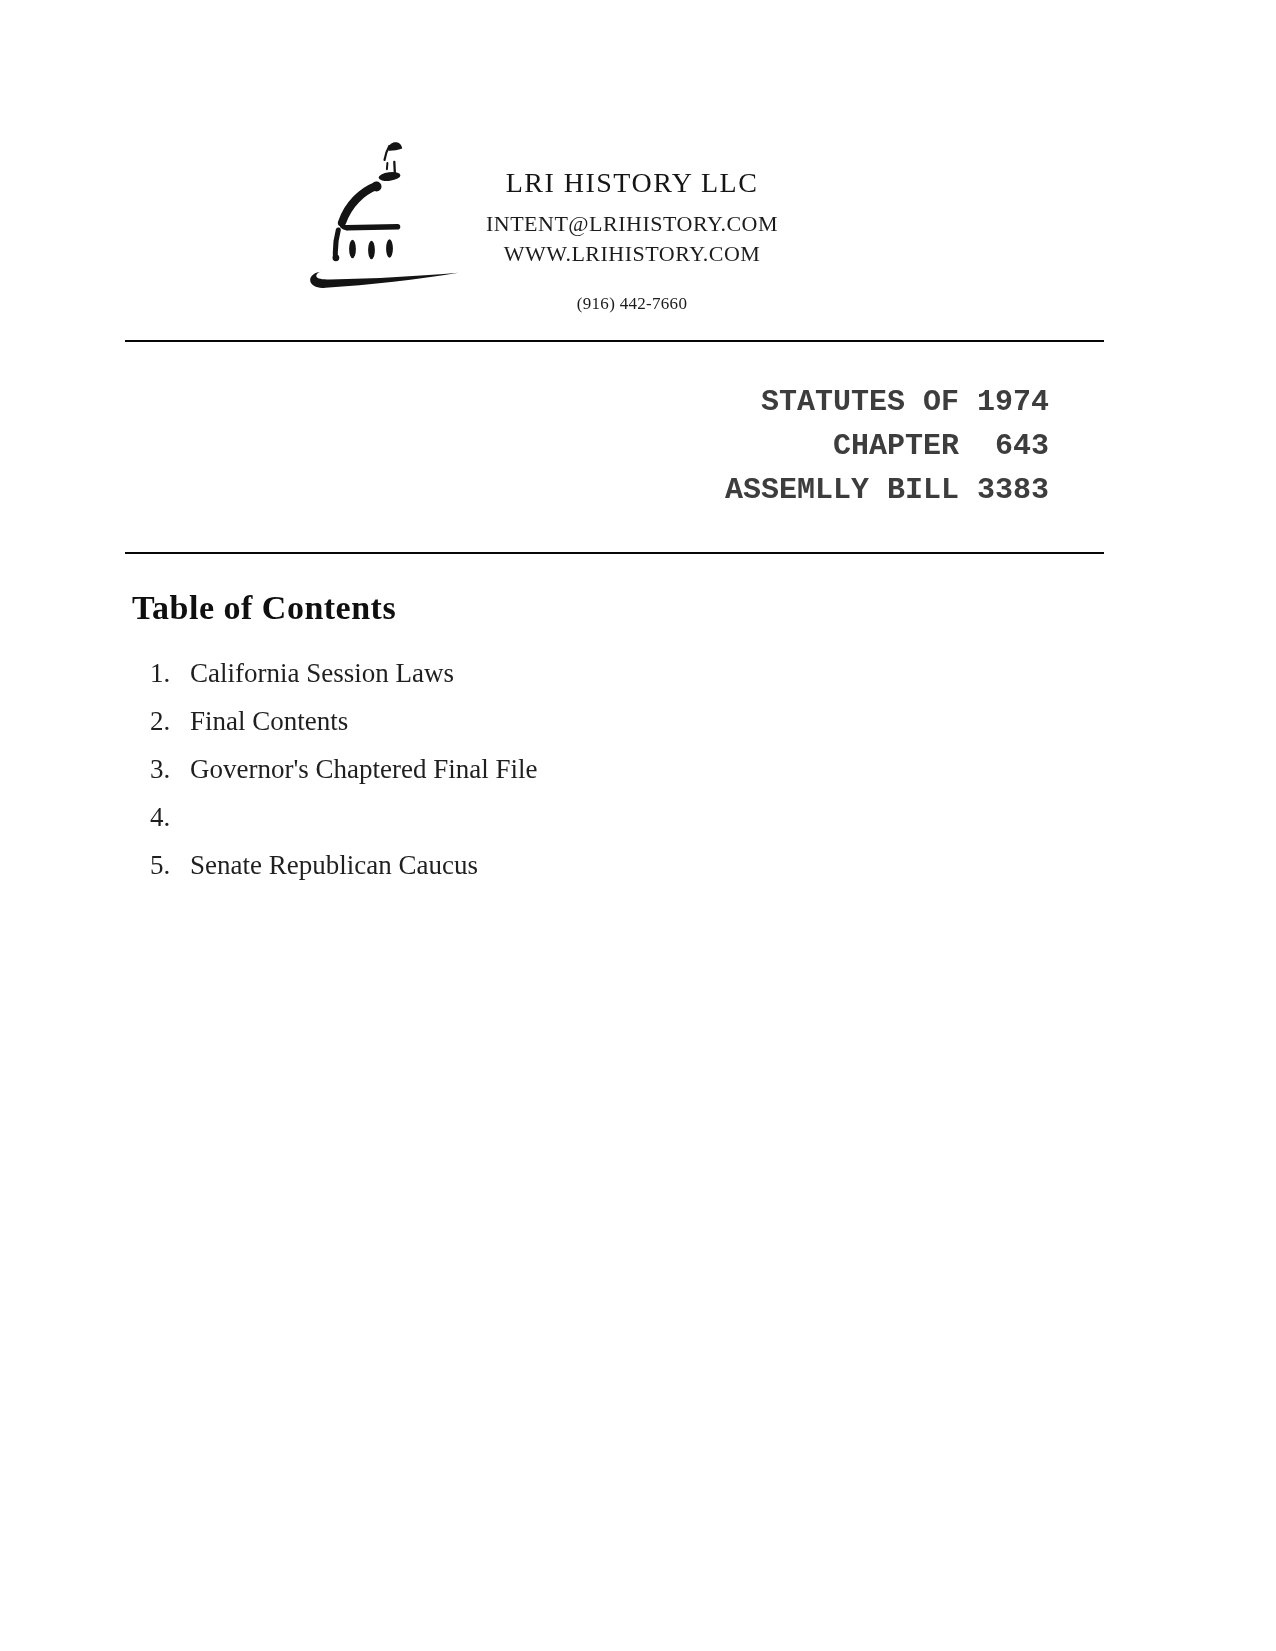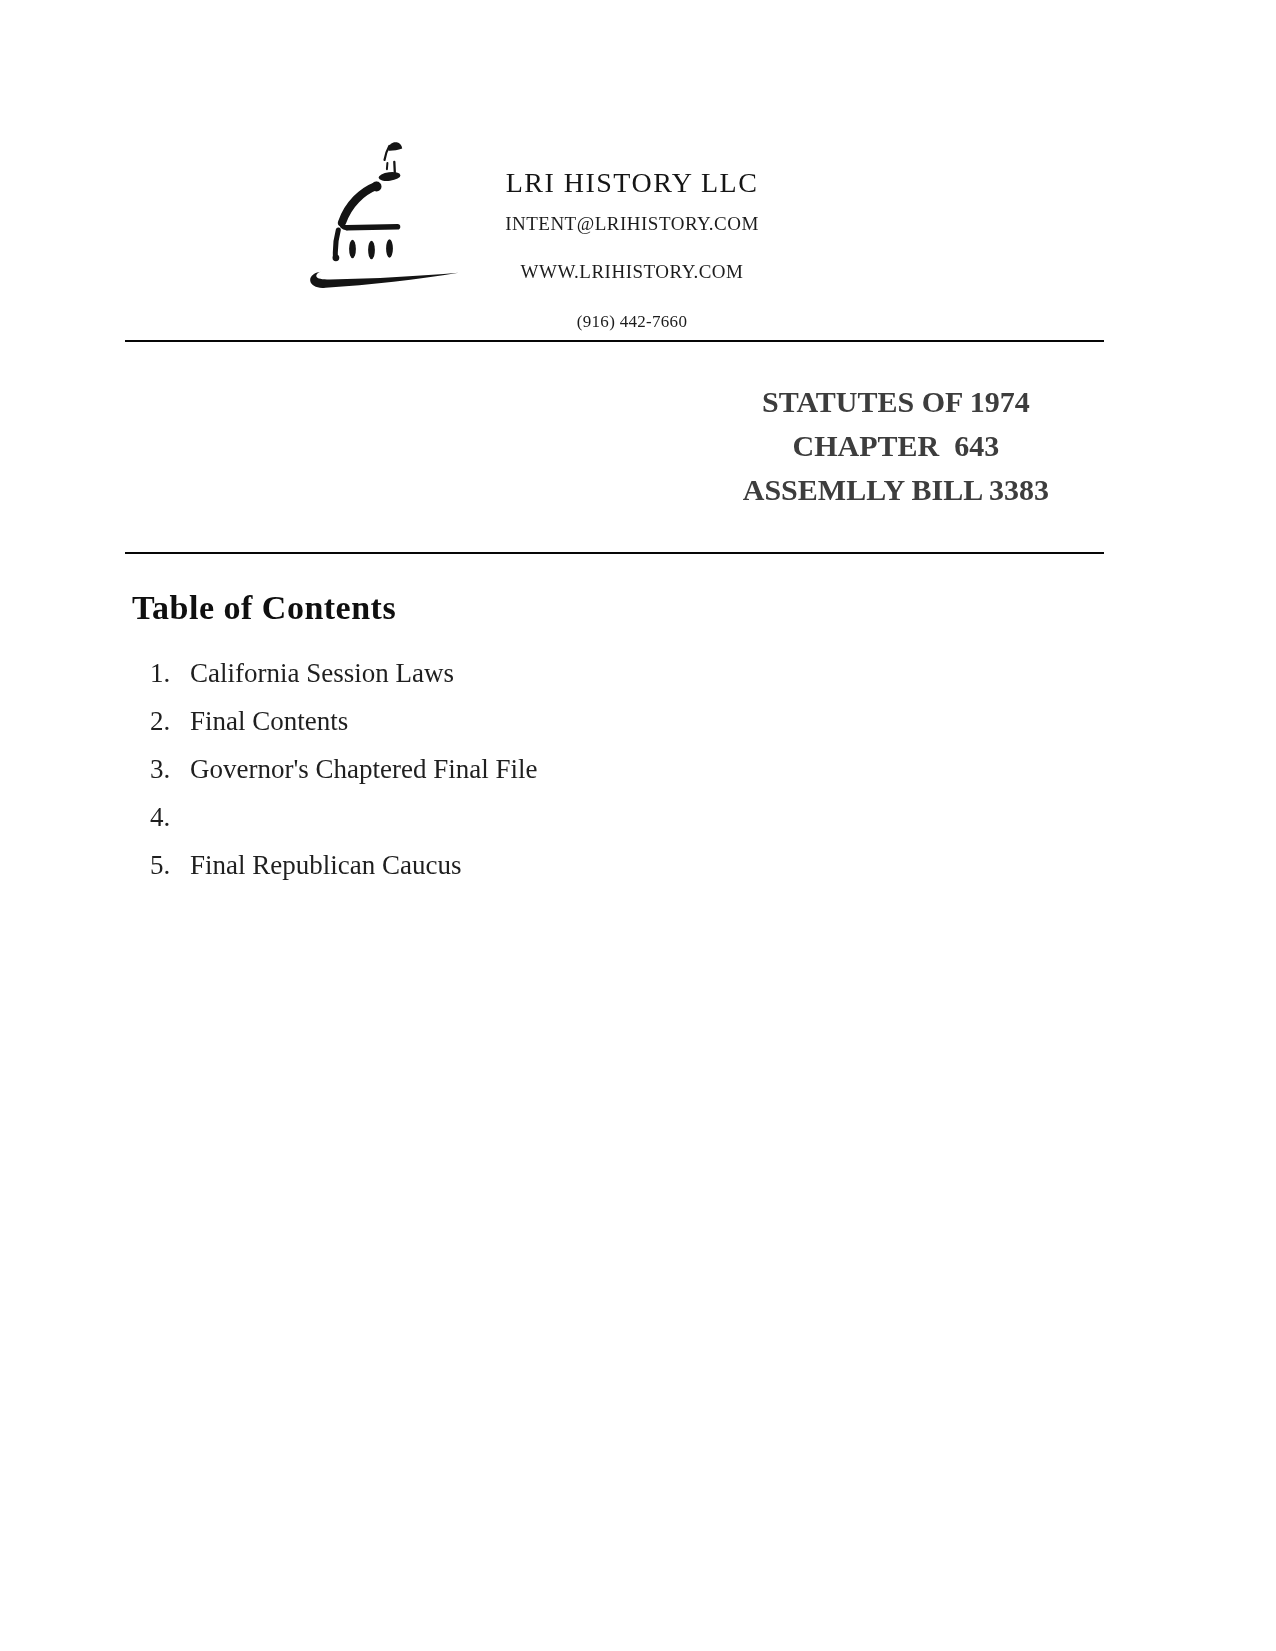--- a/index.html
+++ b/index.html
@@ -32,50 +32,51 @@
     text-align: center;
   }
   .company {
     font-size: 28px;
     line-height: 30px;
     letter-spacing: 1.5px;
     color: #151515;
     font-family: Liberation Serif, serif;
   }
   .contact {
-    font-size: 19px;
+    font-size: 22px;
     line-height: 22px;
     letter-spacing: 0.5px;
     color: #1c1c1c;
   }
   .email   { margin-top: 15px; }
-  .website { margin-top: 26px; }
+  .website { margin-top: 8px; }
   .phone   { margin-top: 28px; font-size: 17px; letter-spacing: 0.3px; }
 
   
   .rule {
     position: absolute;
     left: 125px;
     width: 979px;
     height: 2px;
     background: #070707;
   }
   .rule-1 { top: 340px; }
   .rule-2 { top: 552px; }
 
   
   .title-block {
     position: absolute;
     top: 380px;
     right: 227px;
-    text-align: center;
+    text-align: right;
     font-weight: bold;
     font-size: 30px;
     line-height: 44px;
     color: #3d3d3d;
+    font-family: Liberation Mono, monospace;
   }
   .title-line { white-space: pre; }
 
   
   .toc-heading {
     position: absolute;
     left: 132px;
     top: 589px;
     font-size: 34px;
     font-weight: bold;
@@ -163,17 +164,17 @@
     </li>
     <li class="toc-item">
       <span class="toc-num">3.</span>
       <span class="toc-label">Governor's Chaptered Final File</span>
     </li>
     <li class="toc-item">
       <span class="toc-num">4.</span>
     </li>
     <li class="toc-item">
       <span class="toc-num">5.</span>
-      <span class="toc-label">Final Republican Caucus</span>
+      <span class="toc-label">Senate Republican Caucus</span>
     </li>
   </ol>
 
 </div>
 
 </body></html>

